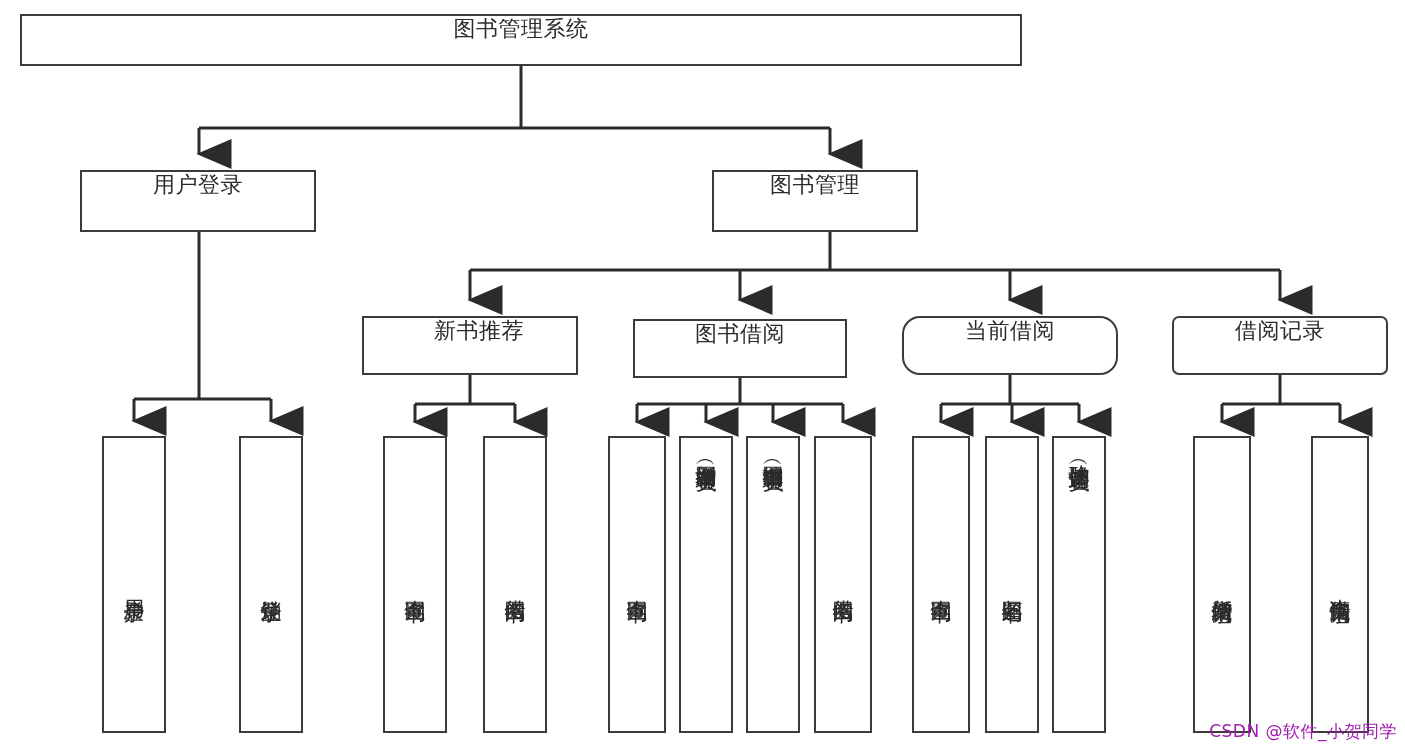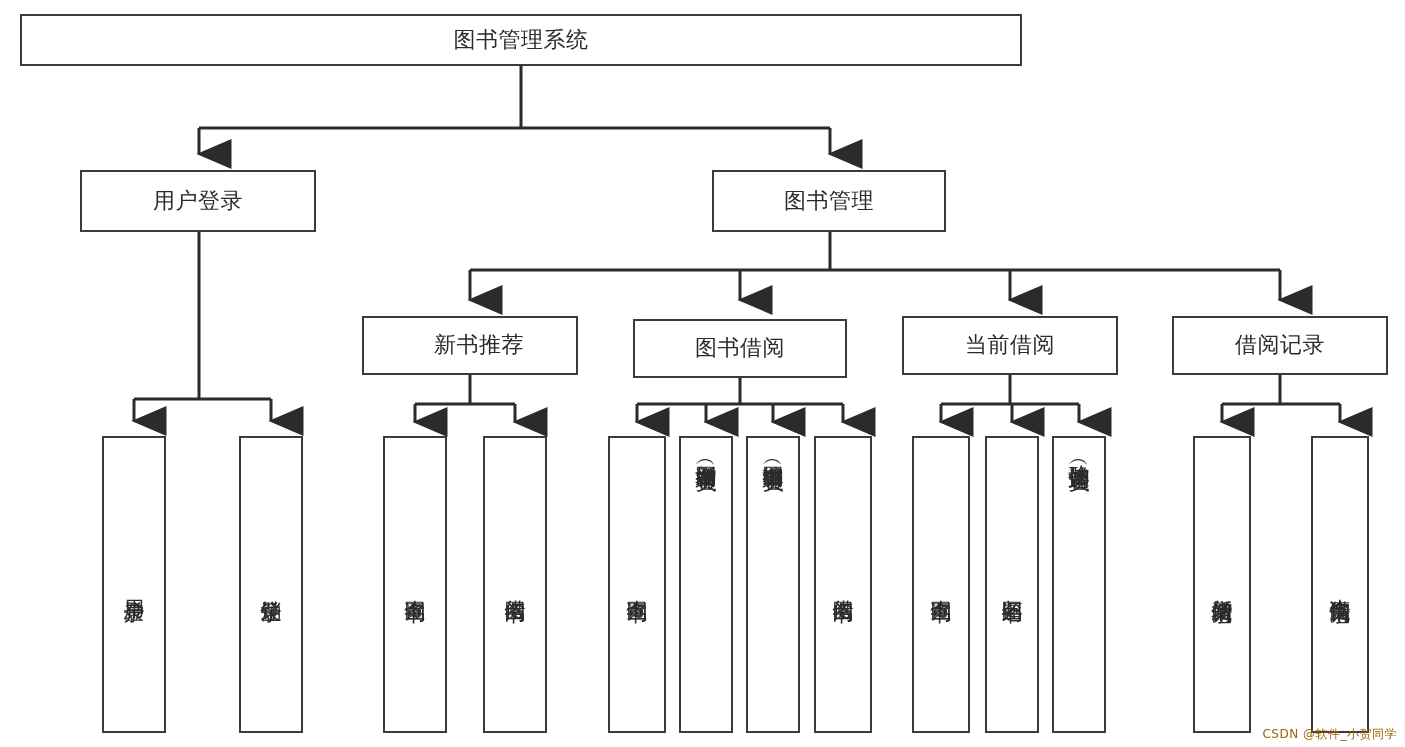--- a/index.html
+++ b/index.html
@@ -24,21 +24,20 @@
     width: 1405px;
     height: 747px;
     pointer-events: none;
   }
   .node {
     position: absolute;
     box-sizing: border-box;
     border: 2px solid #3b3b3b;
     background: #ffffff;
     display: flex;
-    align-items: center;
     justify-content: center;
     color: #2b2b2b;
     letter-spacing: 0.5px;
   }
   .node.horiz {
     font-size: 22px;
     line-height: 1.2;
   }
   .node.vert {
     writing-mode: vertical-rl;
@@ -55,22 +54,22 @@
     padding-top: 0;
   }
   .node-label {
     display: block;
     white-space: pre;
   }
   .watermark {
     position: absolute;
     right: 8px;
     bottom: 4px;
-    font-size: 12px;
-    color: #a16207;
+    font-size: 17px;
+    color: #a21caf;
     letter-spacing: 0.5px;
     white-space: nowrap;
   }
 </style>
 </head>
 <body>
 
 <div id="canvas">
 
   <svg id="edges" viewBox="0 0 1405 747" xmlns="http://www.w3.org/2000/svg">
@@ -138,34 +137,34 @@
     </g>
   </svg>
 
   <div class="node horiz" style="left:20px; top:14px; width:1002px; height:52px;">
     <span class="node-label">图书管理系统</span>
   </div>
 
   <div class="node horiz" style="left:80px; top:170px; width:236px; height:62px;">
     <span class="node-label">用户登录</span>
   </div>
-  <div class="node horiz" style="left:712px; top:170px; width:234px; height:62px;">
+  <div class="node horiz" style="left:712px; top:170px; width:206px; height:62px;">
     <span class="node-label">图书管理</span>
   </div>
 
   <div class="node horiz" style="left:362px; top:316px; width:216px; height:59px;padding-left:18px;">
     <span class="node-label">新书推荐</span>
   </div>
   <div class="node horiz" style="left:633px; top:319px; width:214px; height:59px;">
     <span class="node-label">图书借阅</span>
   </div>
-  <div class="node horiz" style="left:902px; top:316px; width:216px; height:59px;">
+  <div class="node horiz" style="left:902px; top:316px; width:216px; height:59px;border-radius:18px;">
     <span class="node-label">当前借阅</span>
   </div>
-  <div class="node horiz" style="left:1172px; top:316px; width:216px; height:59px;">
+  <div class="node horiz" style="left:1172px; top:316px; width:216px; height:59px;border-radius:7px;">
     <span class="node-label">借阅记录</span>
   </div>
 
   <div class="node vert centered" style="left:102px; top:436px; width:64px; height:297px;">
     <span class="node-label">用户登录</span>
   </div>
   <div class="node vert centered" style="left:239px; top:436px; width:64px; height:297px;">
     <span class="node-label">注销登录</span>
   </div>
 

